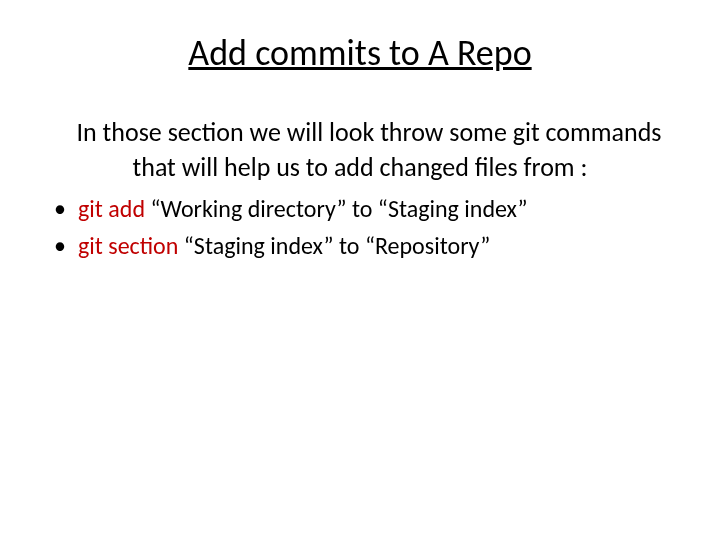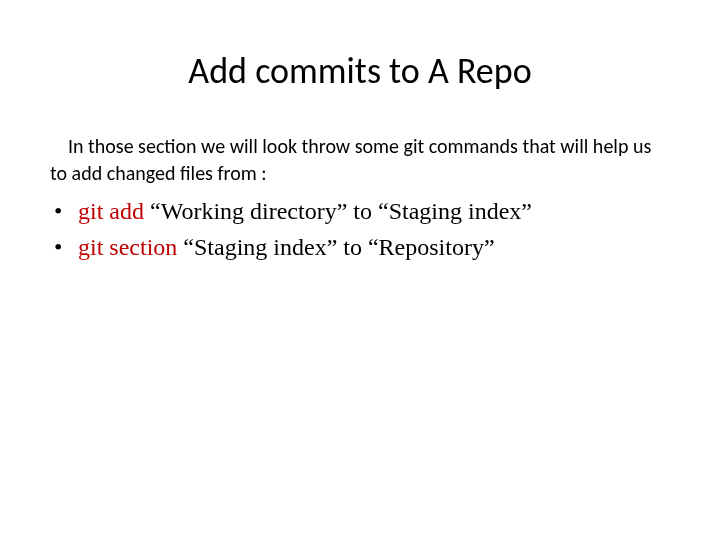--- a/index.html
+++ b/index.html
@@ -13,33 +13,34 @@
       background: #ffffff;
       font-family: Calibri, Arial, sans-serif;
       color: #000000;
       padding: 30px 50px;
     }
     .title {
       font-size: 36px;
       font-weight: 400;
       text-align: center;
       margin-bottom: 40px;
-      margin-top: 19px;
+      margin-top: 1px;
+      text-decoration: underline;
     }
     .intro {
-      font-size: 20px;
+      font-size: 26px;
       line-height: 1.35;
       margin-bottom: 8px;
       text-indent: 18px;
       padding-left: 0;
+      text-align: center;
     }
     ul {
       list-style: none;
       padding-left: 0;
-      font-family: Liberation Serif, serif;
     }
     li {
       font-size: 24px;
       line-height: 1.35;
       position: relative;
       padding-left: 28px;
       margin-bottom: 4px;
     }
     li::before {
       content: "•";

